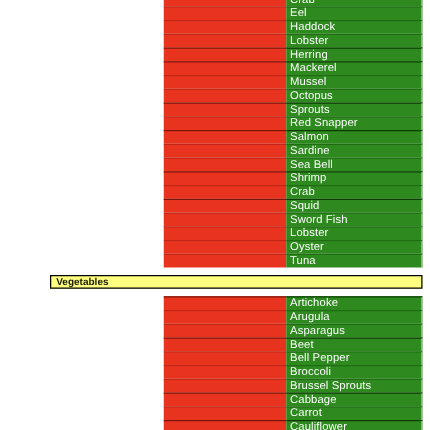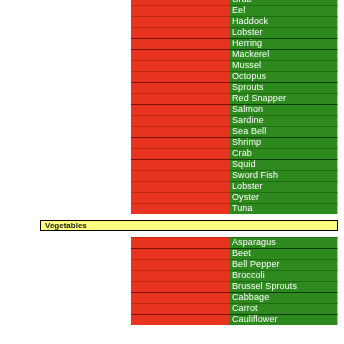--- a/index.html
+++ b/index.html
@@ -245,20 +245,32 @@
             <span class="label">Tuna</span>
           </div>
         </div>
         <div class="group-spacer"></div>
         <div class="group-row">
           <div class="group-banner">
             <span class="glabel">Vegetables</span>
           </div>
         </div>
         <div class="group-spacer"></div>
+        <div class="item-row major">
+          <div class="bar-red"></div>
+          <div class="cell-green">
+            <span class="label">Artichoke</span>
+          </div>
+        </div>
+        <div class="item-row">
+          <div class="bar-red"></div>
+          <div class="cell-green">
+            <span class="label">Arugula</span>
+          </div>
+        </div>
         <div class="item-row">
           <div class="bar-red"></div>
           <div class="cell-green">
             <span class="label">Asparagus</span>
           </div>
         </div>
         <div class="item-row major">
           <div class="bar-red"></div>
           <div class="cell-green">
             <span class="label">Beet</span>

